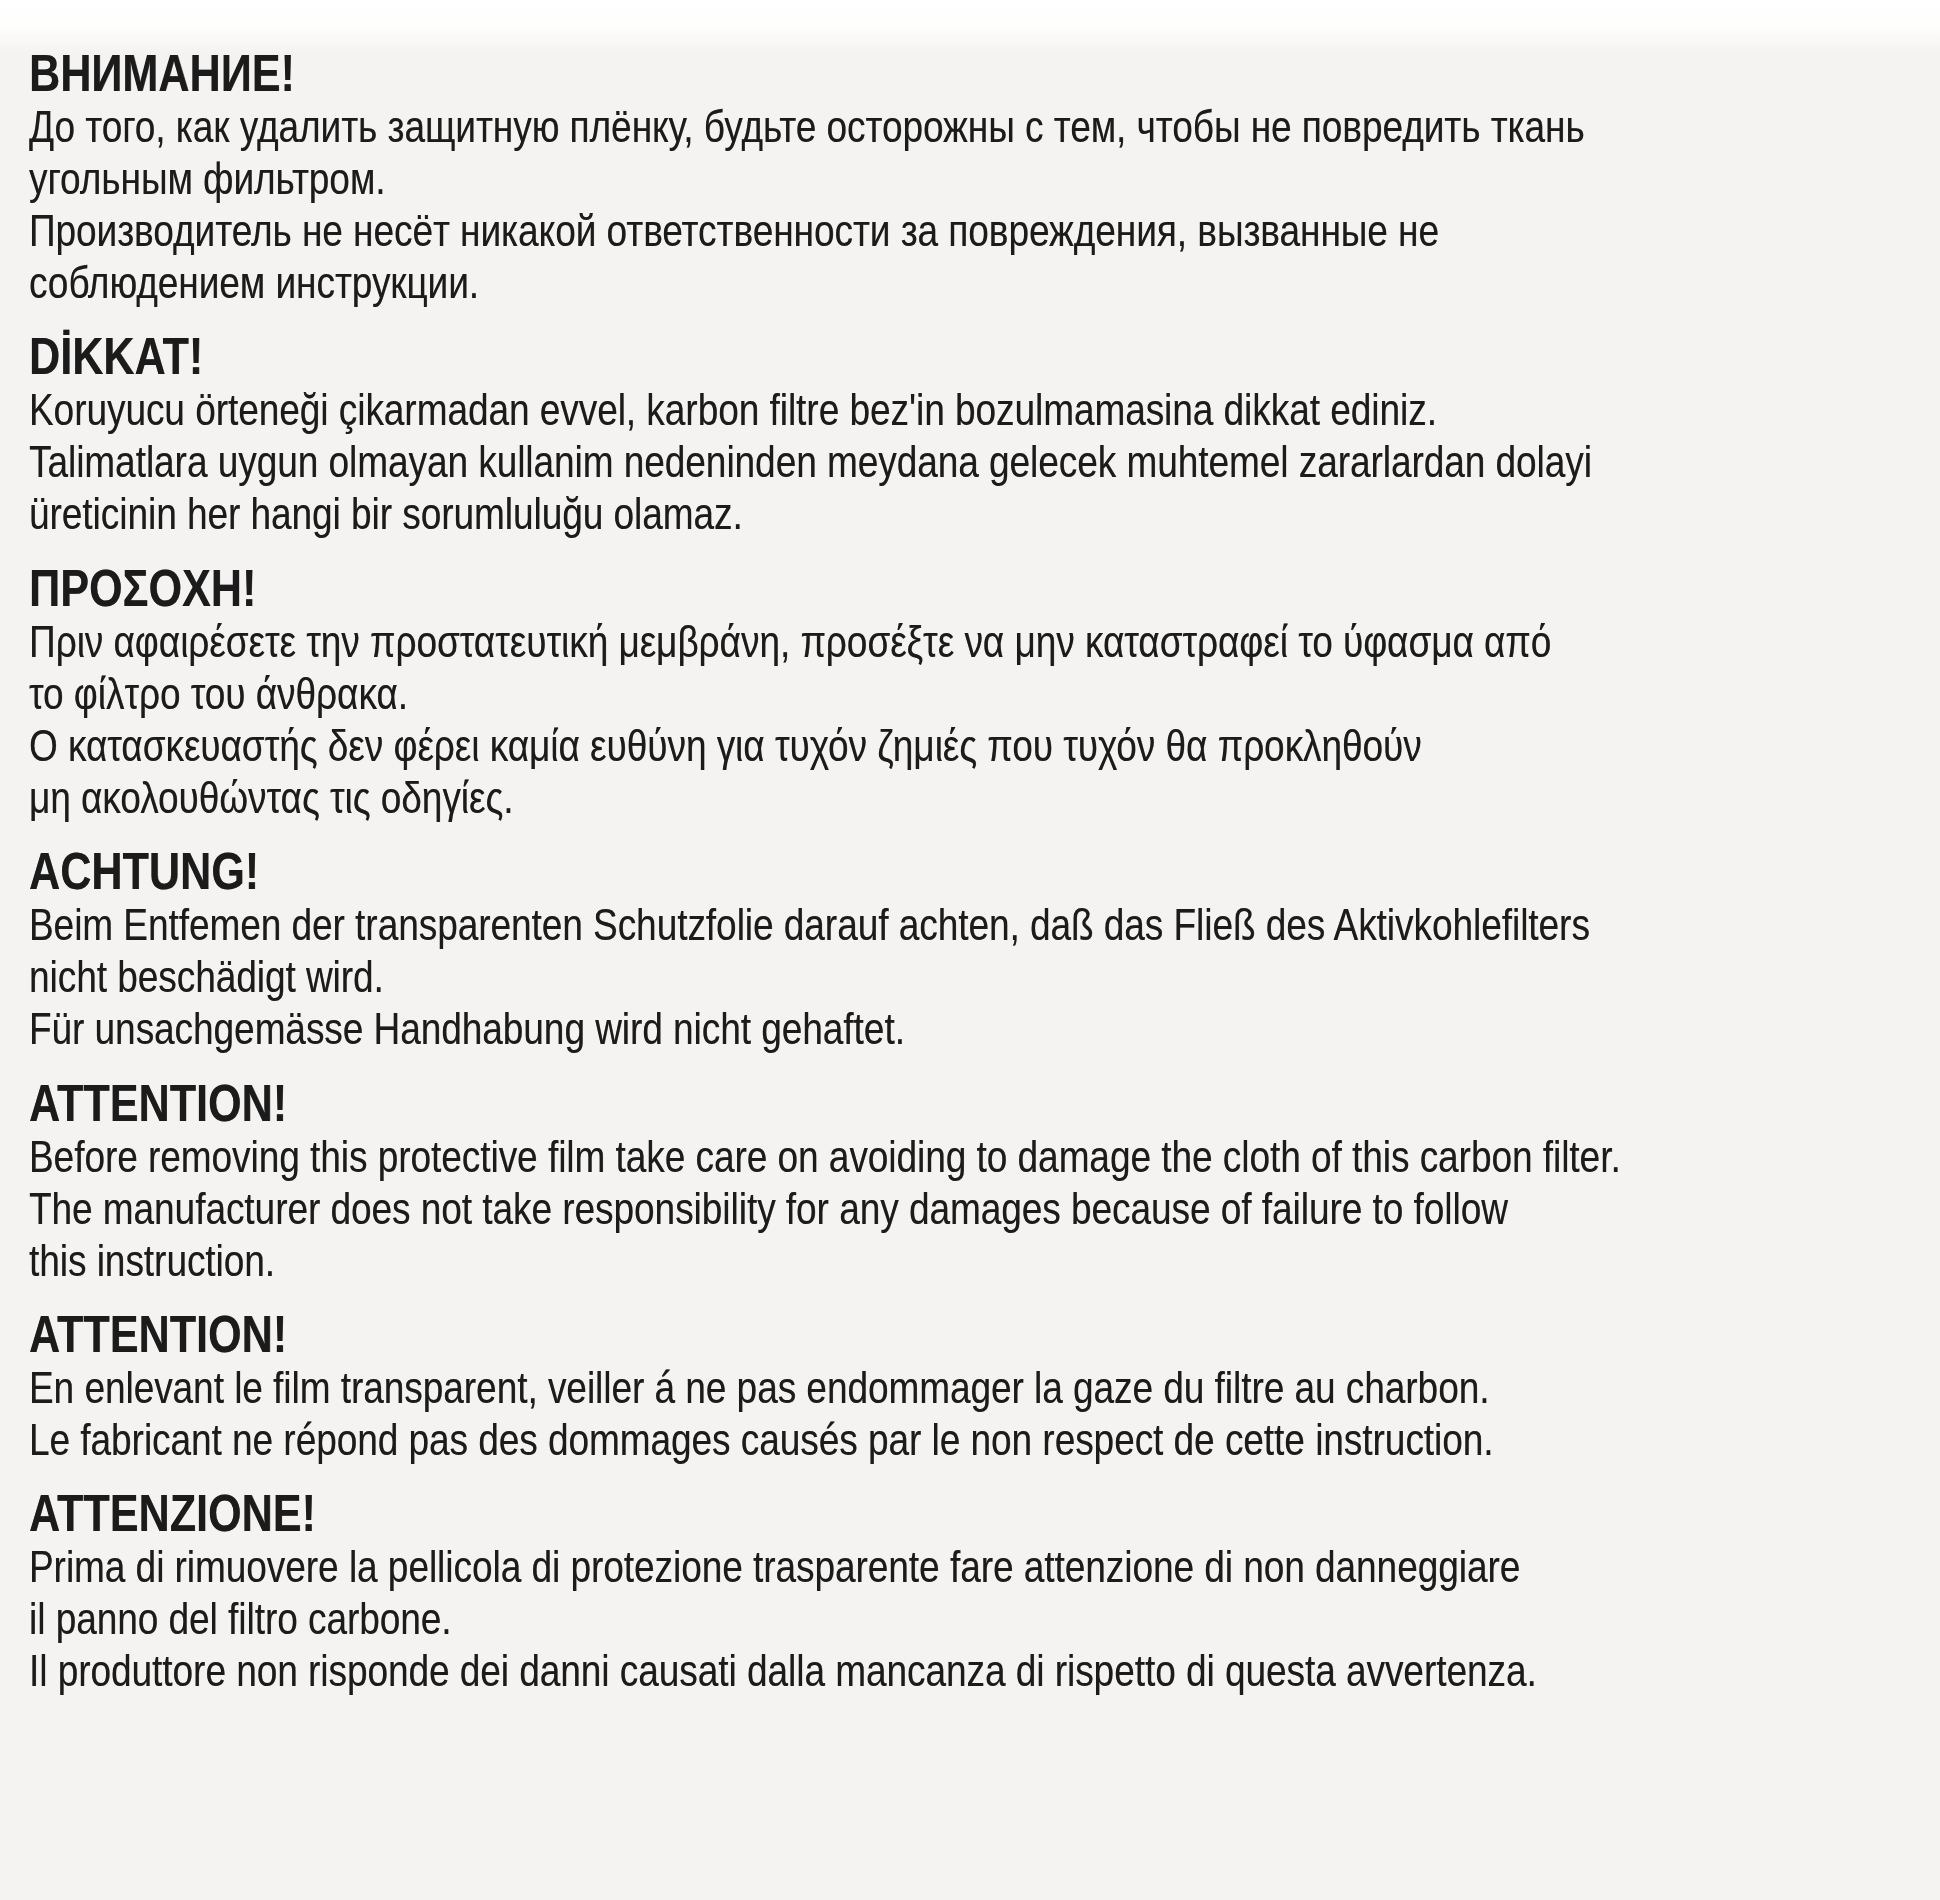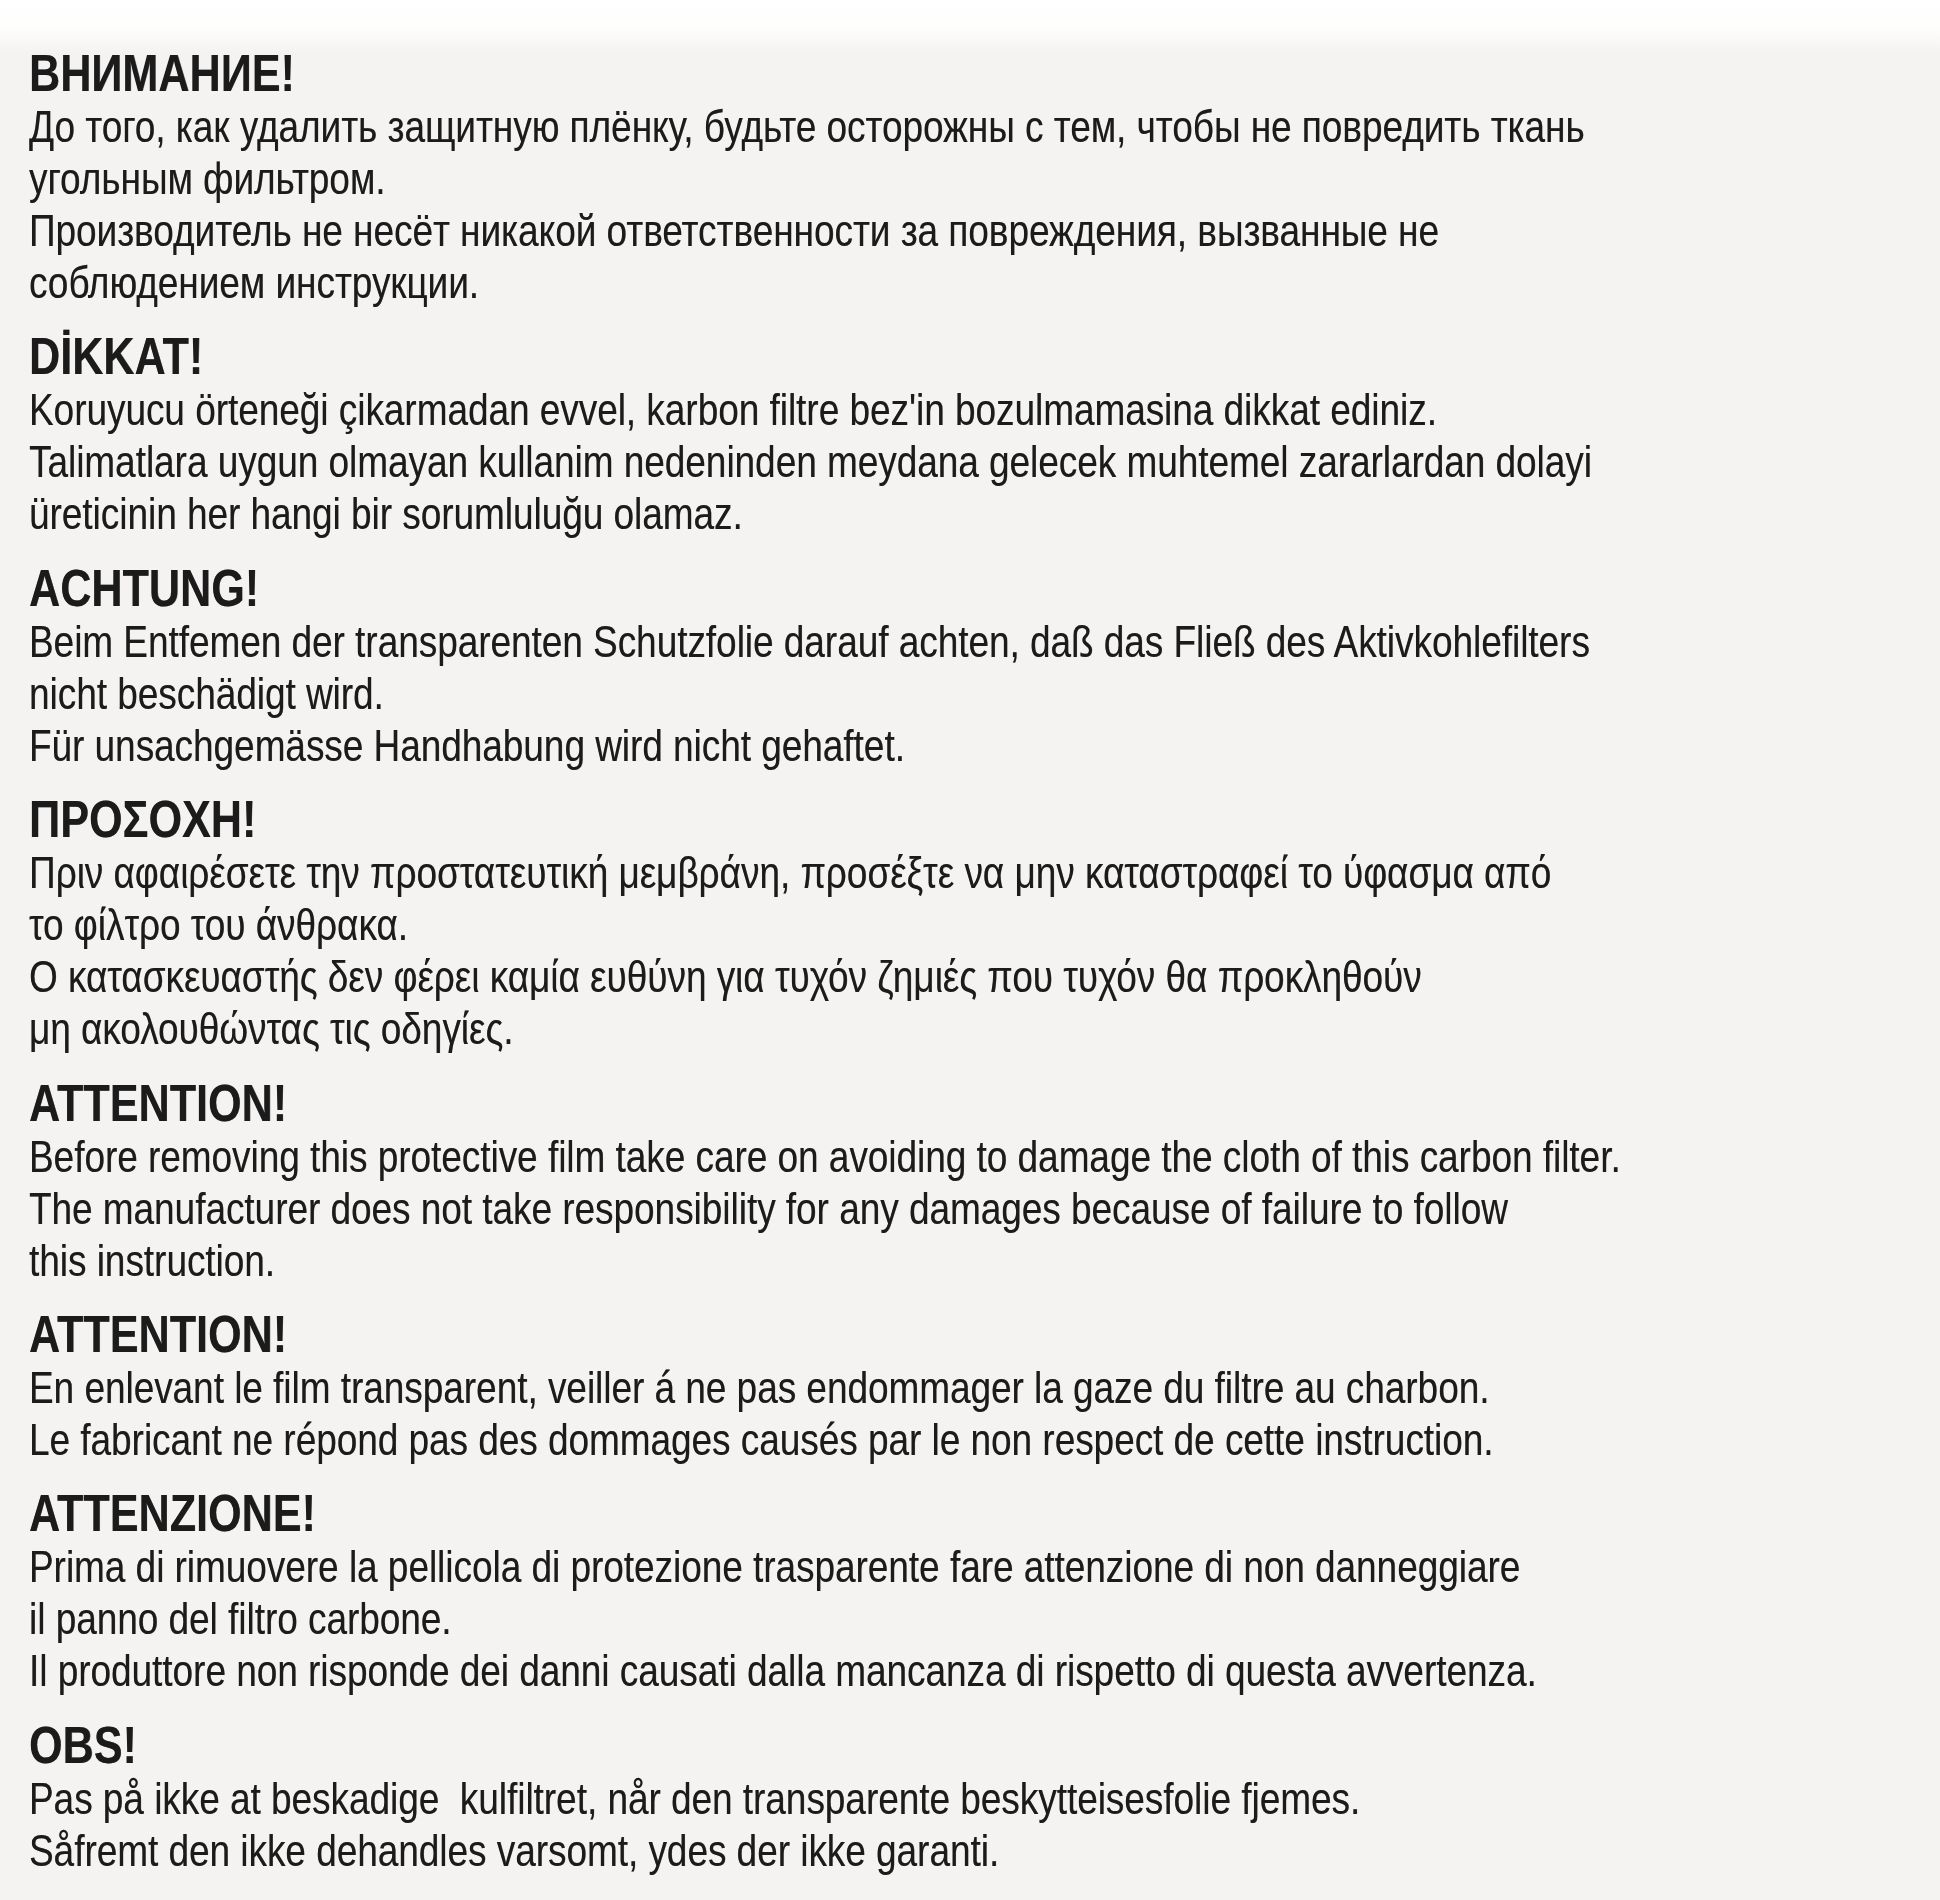--- a/index.html
+++ b/index.html
@@ -73,32 +73,32 @@
   </section>
 
   <section class="sec">
     <h2 class="hd">DİKKAT!</h2>
     <div class="ln">Koruyucu örteneği çikarmadan evvel, karbon filtre bez'in bozulmamasina dikkat ediniz.</div>
     <div class="ln">Talimatlara uygun olmayan kullanim nedeninden meydana gelecek muhtemel zararlardan dolayi</div>
     <div class="ln">üreticinin her hangi bir sorumluluğu olamaz.</div>
   </section>
 
   <section class="sec">
-    <h2 class="hd">ACHTUNG!</h2>
-    <div class="ln">Beim Entfemen der transparenten Schutzfolie darauf achten, daß das Fließ des Aktivkohlefilters</div>
-    <div class="ln">nicht beschädigt wird.</div>
-    <div class="ln">Für unsachgemässe Handhabung wird nicht gehaftet.</div>
-  </section>
-
-  <section class="sec">
     <h2 class="hd">ΠΡΟΣΟΧΗ!</h2>
     <div class="ln">Πριν αφαιρέσετε την προστατευτική μεμβράνη, προσέξτε να μην καταστραφεί το ύφασμα από</div>
     <div class="ln">το φίλτρο του άνθρακα.</div>
     <div class="ln">Ο κατασκευαστής δεν φέρει καμία ευθύνη για τυχόν ζημιές που τυχόν θα προκληθούν</div>
     <div class="ln">μη ακολουθώντας τις οδηγίες.</div>
+  </section>
+
+  <section class="sec">
+    <h2 class="hd">ACHTUNG!</h2>
+    <div class="ln">Beim Entfemen der transparenten Schutzfolie darauf achten, daß das Fließ des Aktivkohlefilters</div>
+    <div class="ln">nicht beschädigt wird.</div>
+    <div class="ln">Für unsachgemässe Handhabung wird nicht gehaftet.</div>
   </section>
 
   <section class="sec">
     <h2 class="hd">ATTENTION!</h2>
     <div class="ln">Before removing this protective film take care on avoiding to damage the cloth of this carbon filter.</div>
     <div class="ln">The manufacturer does not take responsibility for any damages because of failure to follow</div>
     <div class="ln">this instruction.</div>
   </section>
 
   <section class="sec">
@@ -107,20 +107,15 @@
     <div class="ln">Le fabricant ne répond pas des dommages causés par le non respect de cette instruction.</div>
   </section>
 
   <section class="sec">
     <h2 class="hd">ATTENZIONE!</h2>
     <div class="ln">Prima di rimuovere la pellicola di protezione trasparente fare attenzione di non danneggiare</div>
     <div class="ln">il panno del filtro carbone.</div>
     <div class="ln">Il produttore non risponde dei danni causati dalla mancanza di rispetto di questa avvertenza.</div>
   </section>
 
-  <section class="sec">
-    <h2 class="hd">OBS!</h2>
-    <div class="ln">Pas på ikke at beskadige  kulfiltret, når den transparente beskytteisesfolie fjemes.</div>
-    <div class="ln">Såfremt den ikke dehandles varsomt, ydes der ikke garanti.</div>
-  </section>
 
 </div>
 
 
 </body></html>

